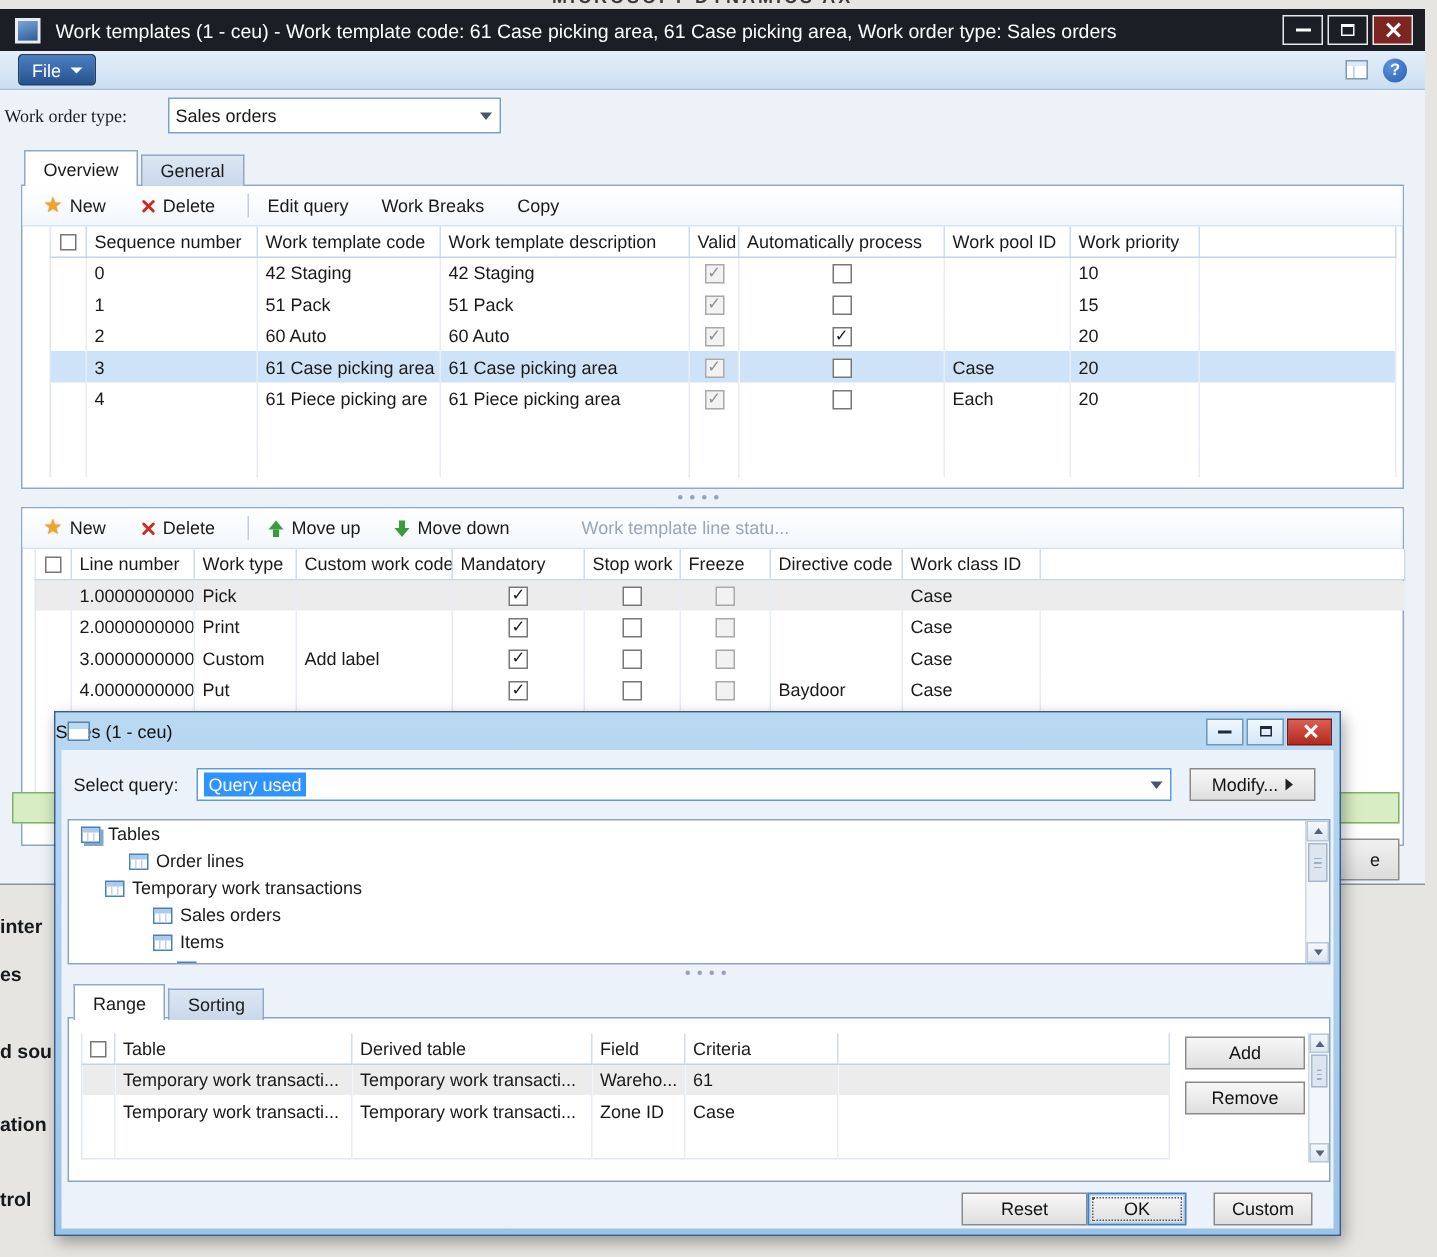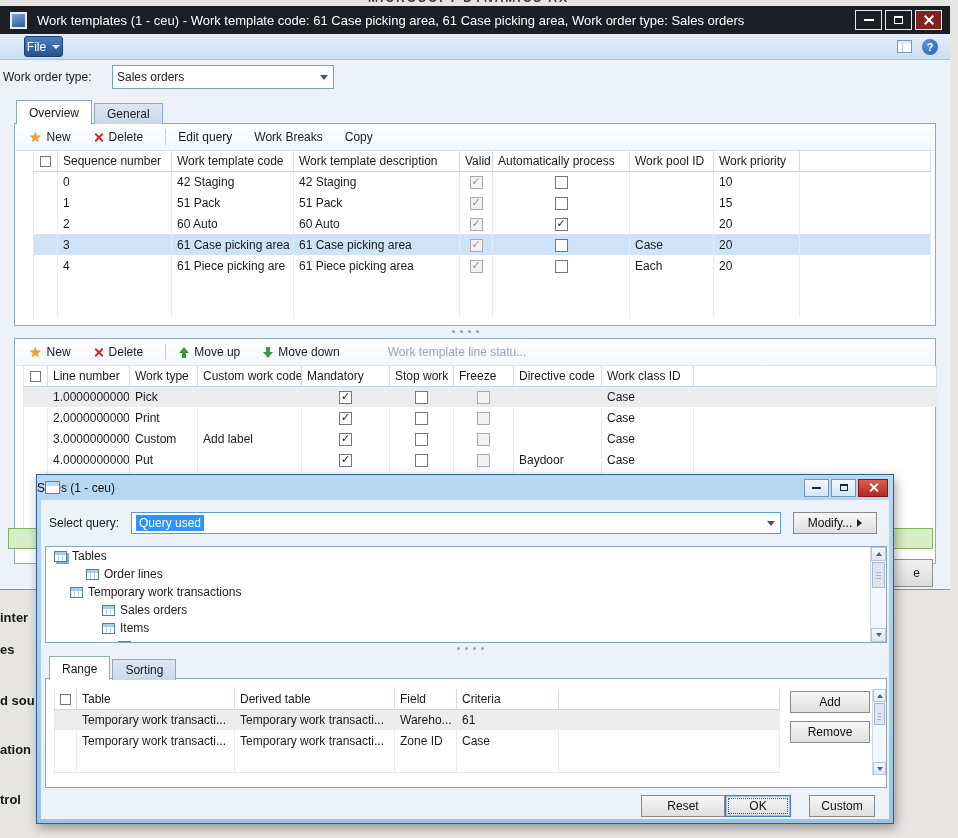--- a/index.html
+++ b/index.html
@@ -31,36 +31,36 @@
   .win-btn.close { background:#7e2522; }
   .glyph-min { width:10px; height:2px; background:#fff; }
   .glyph-max { width:9px; height:8px; border:1px solid #fff; border-top-width:2px; }
   .glyph-x { position:relative; width:10px; height:10px; }
   .glyph-x::before,.glyph-x::after { content:""; position:absolute; left:4px; top:-1px;
     width:2px; height:12px; background:#fff; }
   .glyph-x::before { transform:rotate(45deg); } .glyph-x::after { transform:rotate(-45deg); }
 
   #menubar { height:26px; background:linear-gradient(#e4eefa,#cbdff2);
     border-bottom:1px solid #a8c0da; display:flex; align-items:center; }
-  #file-btn { margin-left:24px; width:39px; height:21px; border-radius:3px;
+  #file-btn { margin-left:12px; width:52px; height:21px; border-radius:3px;
     background:linear-gradient(#4a7fc1,#27538f); border:1px solid #1d3f6e; color:#fff;
     display:flex; align-items:center; justify-content:center; gap:6px;text-align:center; }
   .dd-arrow-w { border-left:4px solid transparent; border-right:4px solid transparent;
     border-top:4px solid #fff; width:0; height:0; }
   #menubar-icons { margin-left:auto; display:flex; align-items:center; gap:10px; padding-right:12px; }
   .layout-icon { width:15px; height:13px; border:1px solid #7d98b5;
     background:linear-gradient(#dce9f6 0 3px, #fff 3px); position:relative; }
   .layout-icon::after { content:""; position:absolute; left:4px; top:3px; bottom:0; width:1px; background:#b7c9dd; }
   .help-icon { width:16px; height:16px; border-radius:50%;
     background:radial-gradient(circle at 35% 30%, #5a95e0, #2a5db0);
     color:#fff; font-size:11px; font-weight:bold; display:flex; align-items:center; justify-content:center; }
   .help-icon::before { content:"?"; }
 
   #wot-row { position:relative; height:34px; }
-  #wot-label { position:absolute; left:3px; top:10px; }
+  #wot-label { position:absolute; left:3px; top:10px;font-family:Liberation Serif, serif; }
   #wot-combo { position:absolute; left:112px; top:5px; width:222px; height:24px; }
 
   .combo { background:#fff; border:1px solid #7aa0ca; display:flex; align-items:center;
     padding-left:4px; position:relative; }
   .combo .dd-box { position:absolute; right:1px; top:1px; bottom:1px; width:17px;
     display:flex; align-items:center; justify-content:center; }
   .dd-arrow { border-left:4px solid transparent; border-right:4px solid transparent;
     border-top:5px solid #4a5668; width:0; height:0; }
 
   

